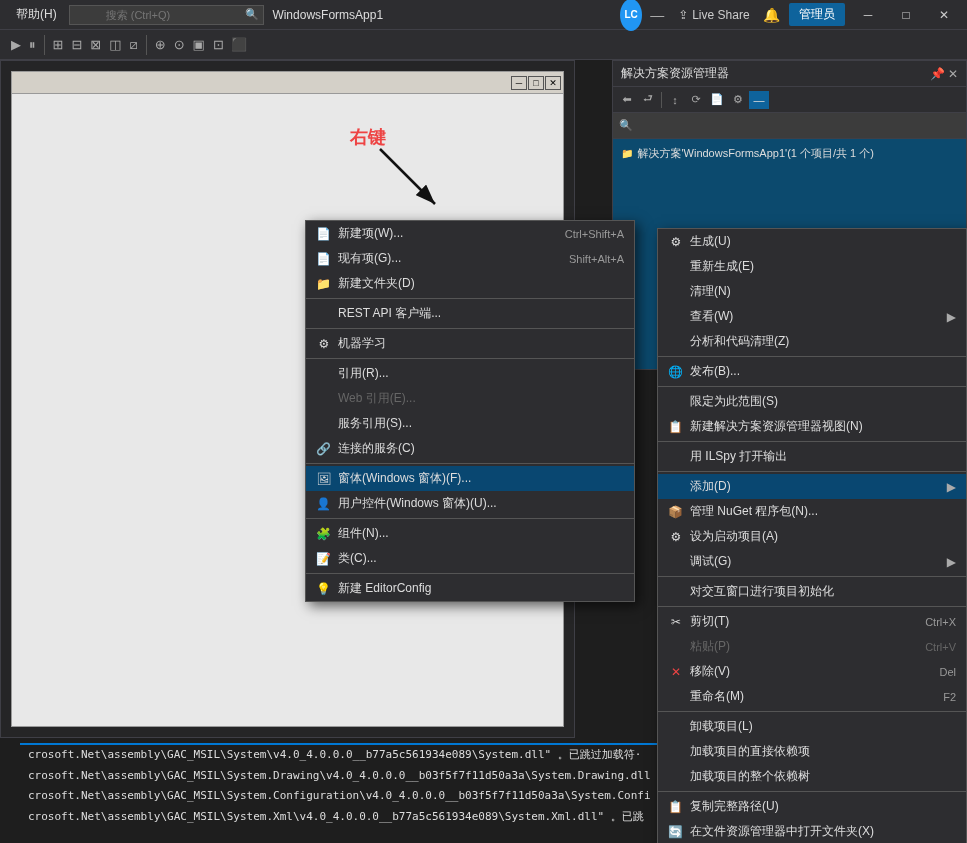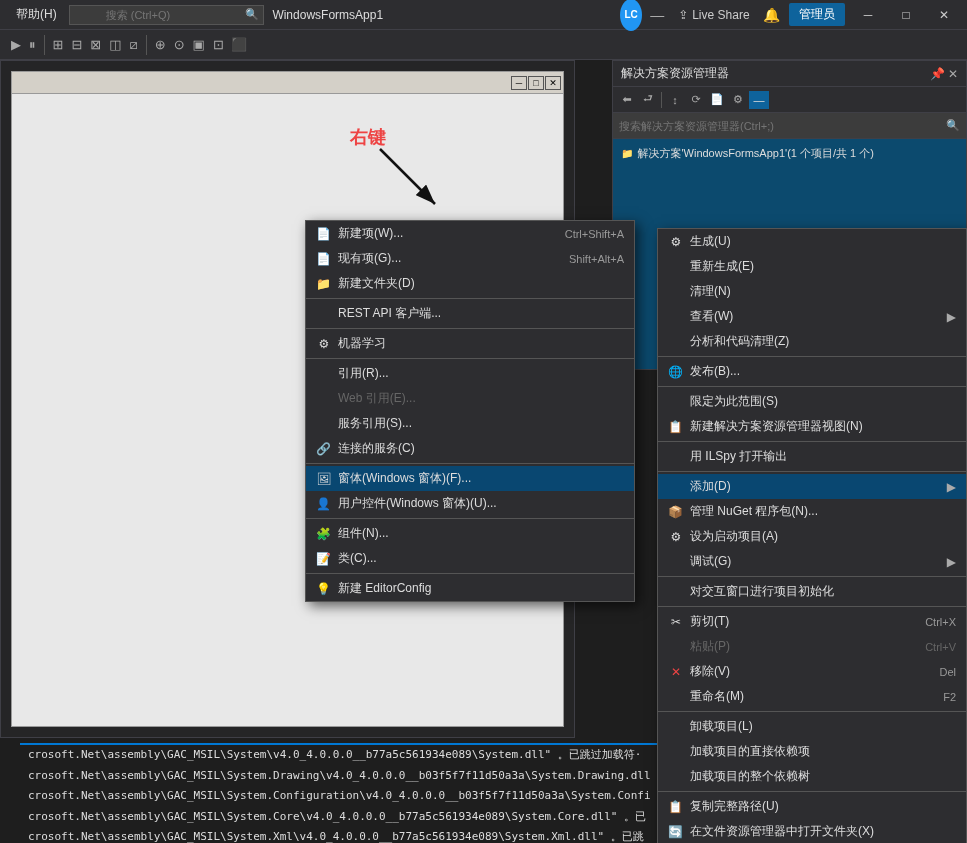--- a/index.html
+++ b/index.html
@@ -137,21 +137,20 @@
       <span style="width:20px;height:18px;display:flex;align-items:center;justify-content:center;color:#aaa;font-size:11px;cursor:pointer;">⮐</span>
       <span style="width:1px;height:16px;background:#555;margin:0 2px;display:inline-block;"></span>
       <span style="width:20px;height:18px;display:flex;align-items:center;justify-content:center;color:#aaa;font-size:11px;cursor:pointer;">↕</span>
       <span style="width:20px;height:18px;display:flex;align-items:center;justify-content:center;color:#aaa;font-size:11px;cursor:pointer;">⟳</span>
       <span style="width:20px;height:18px;display:flex;align-items:center;justify-content:center;color:#aaa;font-size:11px;cursor:pointer;">📄</span>
       <span style="width:20px;height:18px;display:flex;align-items:center;justify-content:center;color:#aaa;font-size:11px;cursor:pointer;">⚙</span>
       <span style="width:20px;height:18px;display:flex;align-items:center;justify-content:center;color:#ddd;font-size:11px;cursor:pointer;background:#0e639c;">—</span>
     </div>
 
     <div style="height:26px;background:#3c3c3c;display:flex;align-items:center;padding:0 6px;border-bottom:1px solid #3f3f46;gap:4px;">
-      <input type="text" style="background: transparent; border: none; color: rgb(170, 170, 170); font-size: 11px; flex: 1 1 0%; outline: none;" placeholder="搜索解决方案资源管理器(Ctrl+;)">
       <span style="color:#aaa;font-size:11px;">🔍</span>
     </div>
 
     <div style="padding:4px 0;">
       <div style="display:flex;align-items:center;padding:3px 8px;color:#ddd;font-size:11px;cursor:pointer;white-space:nowrap;">
         <span style="margin-right:4px;font-size:10px;">📁</span>
         <span>解决方案'WindowsFormsApp1'(1 个项目/共 1 个)</span>
       </div>
     </div>
   </div>
@@ -412,19 +411,18 @@
       <span style="width:16px;text-align:center;">🔄</span>
       <span>在文件资源管理器中打开文件夹(X)</span>
     </div>
 
   </div>
 
   <div style="position:absolute;bottom:0;left:0;right:0;height:100px;background:#1e1e1e;border-top:2px solid #0078d4;margin-left:20px;">
     <div style="color:#ddd;font-size:11px;font-family:Consolas,monospace;padding:2px 8px;line-height:1.5;">crosoft.Net\assembly\GAC_MSIL\System\v4.0_4.0.0.0__b77a5c561934e089\System.dll" 。已跳过加载符·</div>
     <div style="color:#ddd;font-size:11px;font-family:Consolas,monospace;padding:2px 8px;line-height:1.5;">crosoft.Net\assembly\GAC_MSIL\System.Drawing\v4.0_4.0.0.0__b03f5f7f11d50a3a\System.Drawing.dll</div>
     <div style="color:#ddd;font-size:11px;font-family:Consolas,monospace;padding:2px 8px;line-height:1.5;">crosoft.Net\assembly\GAC_MSIL\System.Configuration\v4.0_4.0.0.0__b03f5f7f11d50a3a\System.Confi</div>
-    <div style="color:#ddd;font-size:11px;font-family:Consolas,monospace;padding:2px 8px;line-height:1.5;">crosoft.Net\assembly\GAC_MSIL\System.Core\v4.0_4.0.0.0__b77a5c561934e089\System.Core.dll" 。已</div>
     <div style="color:#ddd;font-size:11px;font-family:Consolas,monospace;padding:2px 8px;line-height:1.5;">crosoft.Net\assembly\GAC_MSIL\System.Xml\v4.0_4.0.0.0__b77a5c561934e089\System.Xml.dll" 。已跳</div>
   </div>
 
   <div style="position:absolute;bottom:110px;right:10px;color:#aaa;font-size:12px;">CSDN @聊    ~smart</div>
 
 </div>
 
 </body></html>

